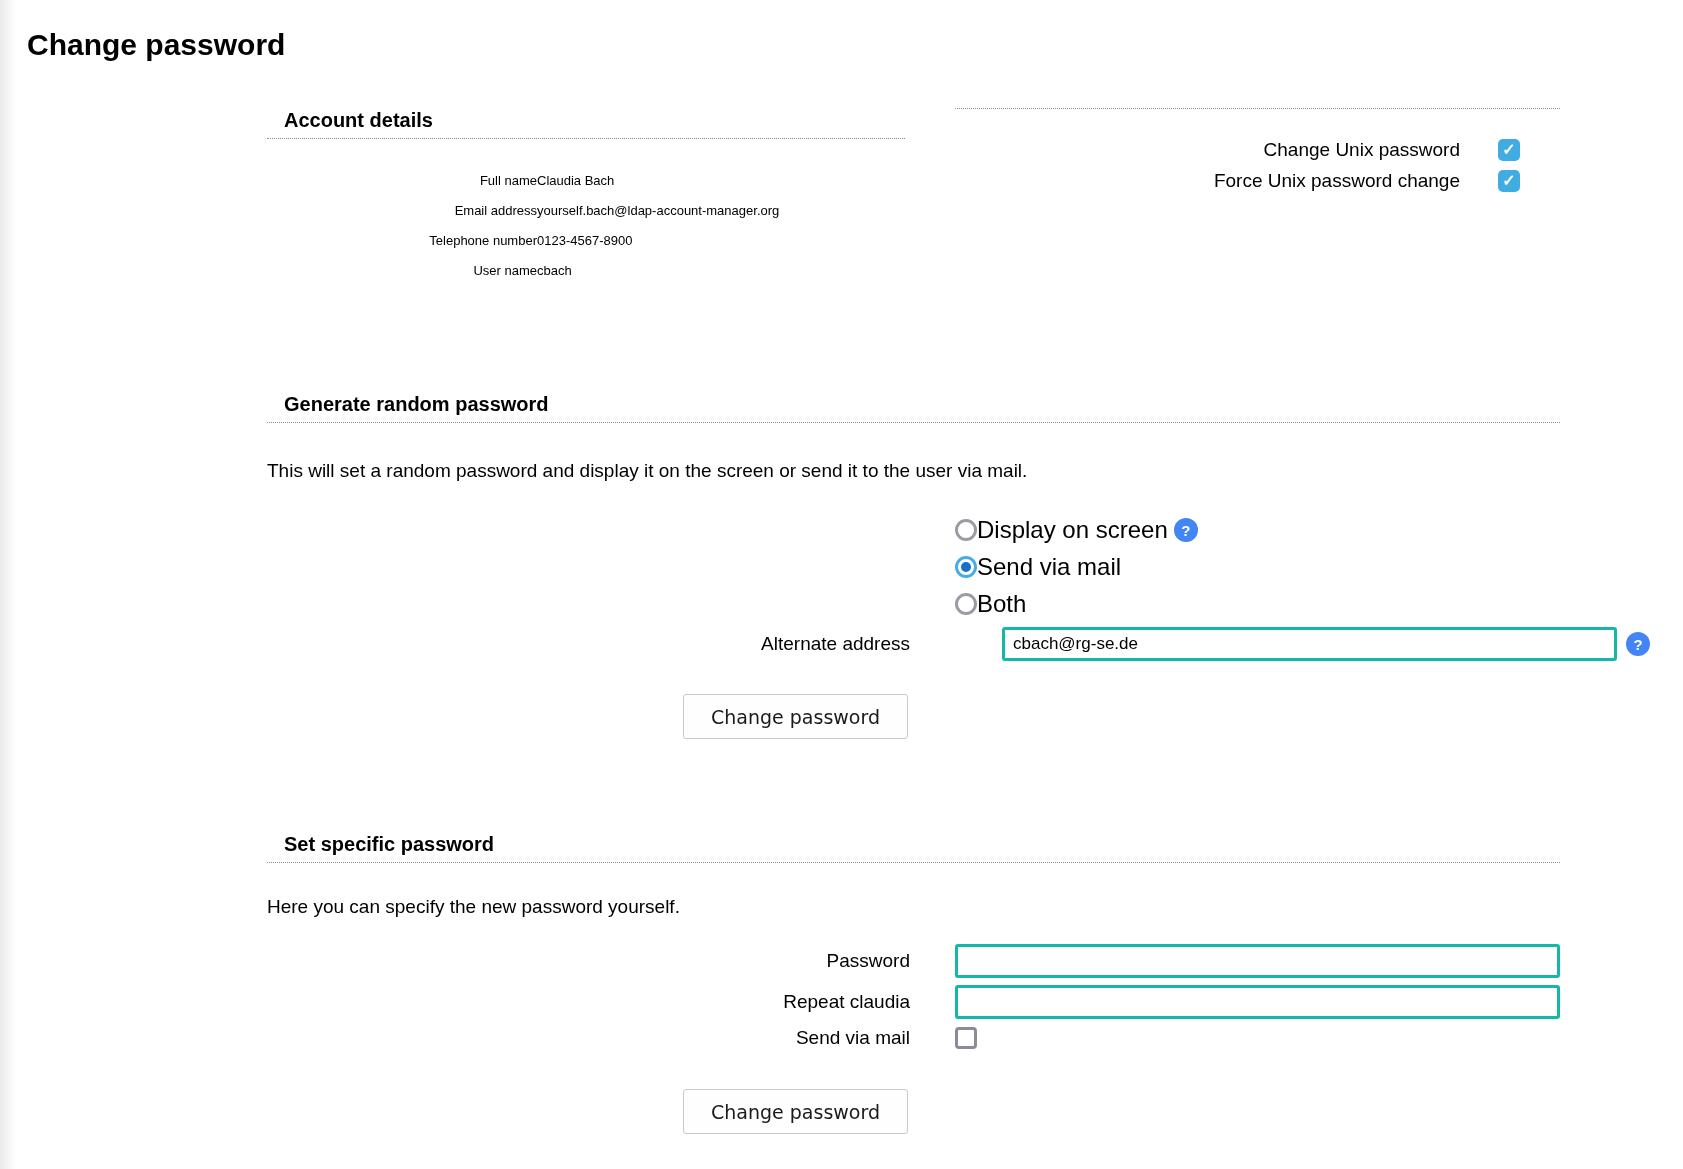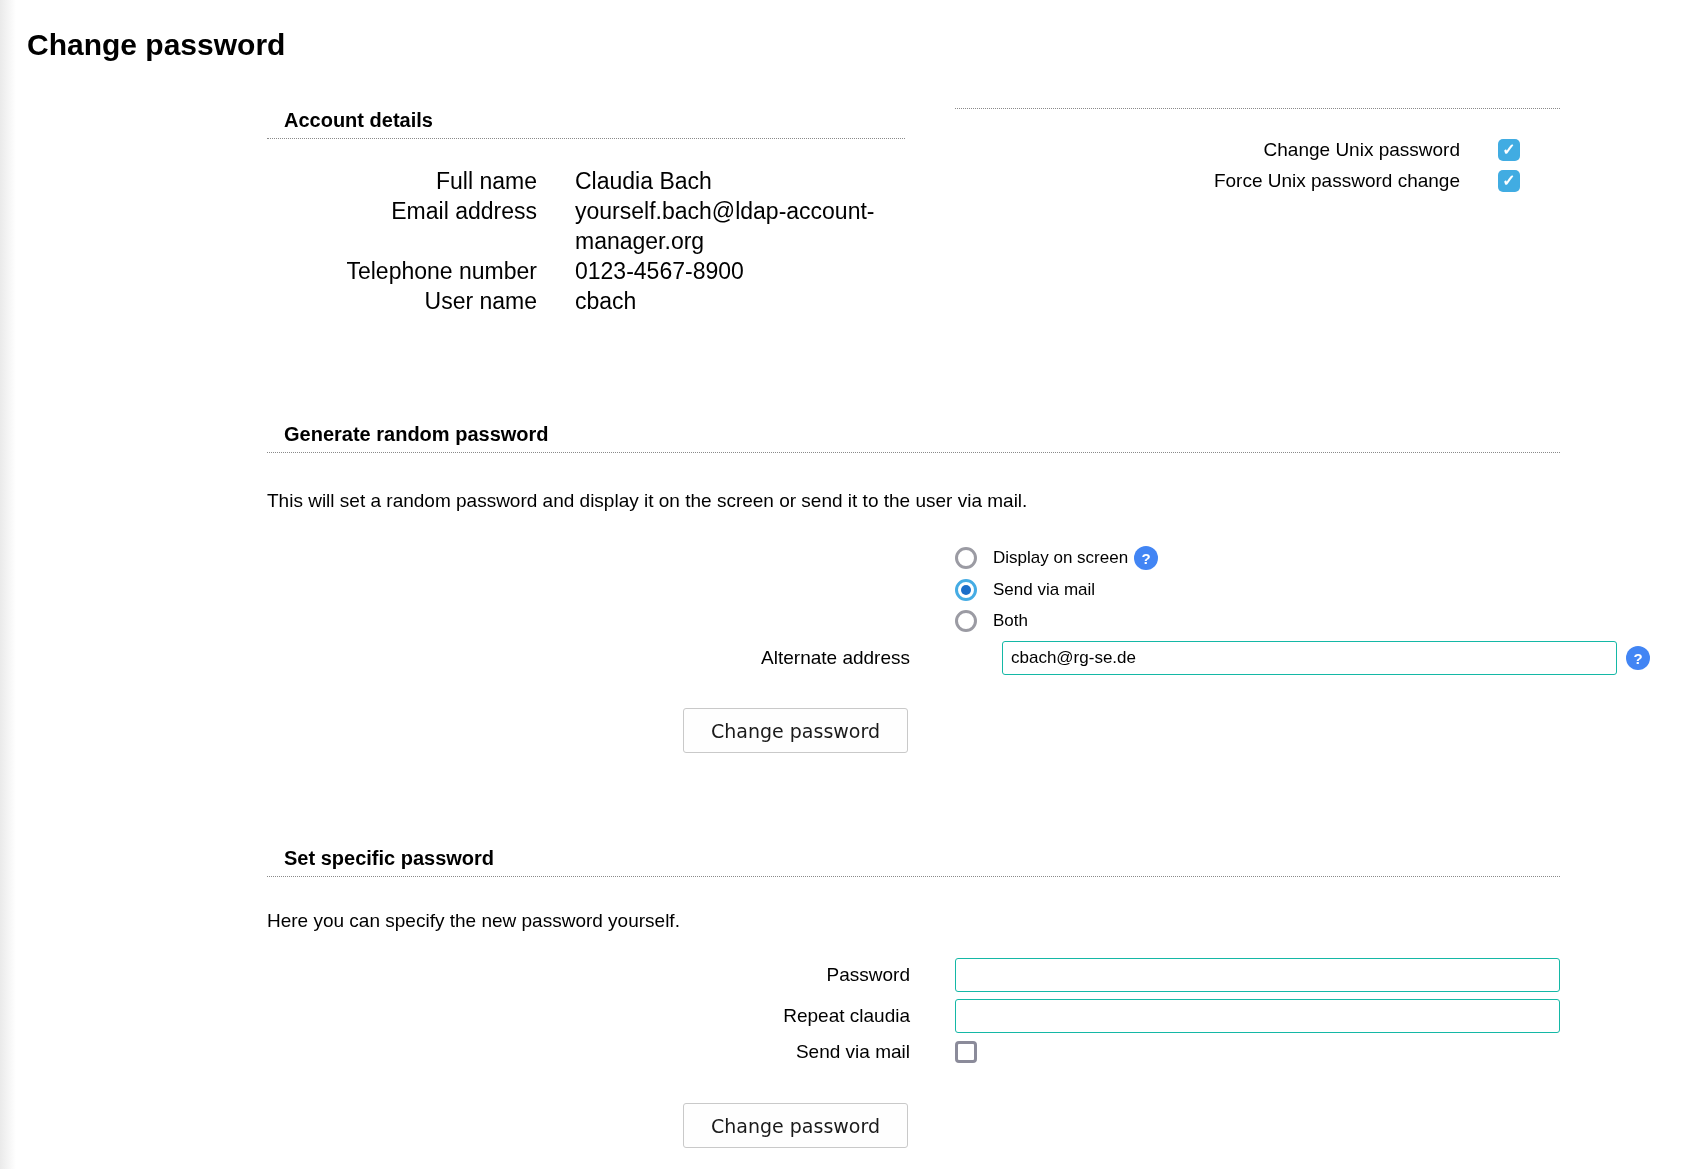--- a/index.html
+++ b/index.html
@@ -44,22 +44,21 @@
     display: grid;
     grid-template-columns: 638px 1fr;
     column-gap: 50px;
     align-items: start;
   }
   
   .kv-grid {
     margin-top: 27px;
     display: grid;
     grid-template-columns: 270px 330px;
-    column-gap: 38px;
-    font-size: 23px;
+    font-size: 13px;
     line-height: 30px;
   }
   .kv-label { text-align: right; }
   .kv-value { text-align: left; }
   
   .opt-grid {
     margin-top: 30px;
     display: grid;
     grid-template-columns: 1fr 22px;
     column-gap: 38px;
@@ -136,30 +135,30 @@
   .form-label {
     width: 643px;
     flex: 0 0 643px;
     text-align: right;
     font-size: 19px;
     margin-right: 45px;
   }
   .radios-row { margin-top: 34px; align-items: flex-start; }
   .radio-list { display: flex; flex-direction: column; row-gap: 9px; }
   .radio-opt { display: flex; align-items: center; }
-  .radio-text { font-size: 17px; margin-left: 16px; cursor: pointer; }
+  .radio-text { font-size: 24px; margin-left: 0; cursor: pointer; }
   .radio-opt .help-icon { margin-left: 6px; }
   .alt-row { margin-top: 9px; gap: 47px; }
   .field-row { margin-top: 26px; }
   .field-row + .field-row { margin-top: 7px; }
   .sendmail-row { margin-top: 8px; }
   .input-with-help { display: flex; align-items: center; }
   .text-input {
     width: 615px; height: 34px;
-    border: 1px solid #14b8a6;
+    border: 3px solid #14b8a6;
     border-radius: 3px;
     padding: 0 8px;
     font-size: 17px;
     font-family: "Liberation Sans", sans-serif;
     background: #ffffff;
     color: #000000;
   }
   .input-with-help .help-icon { margin-left: 9px; }
   .btn-row { margin-left: 416px; }
   .btn-row.gen { margin-top: 33px; }

